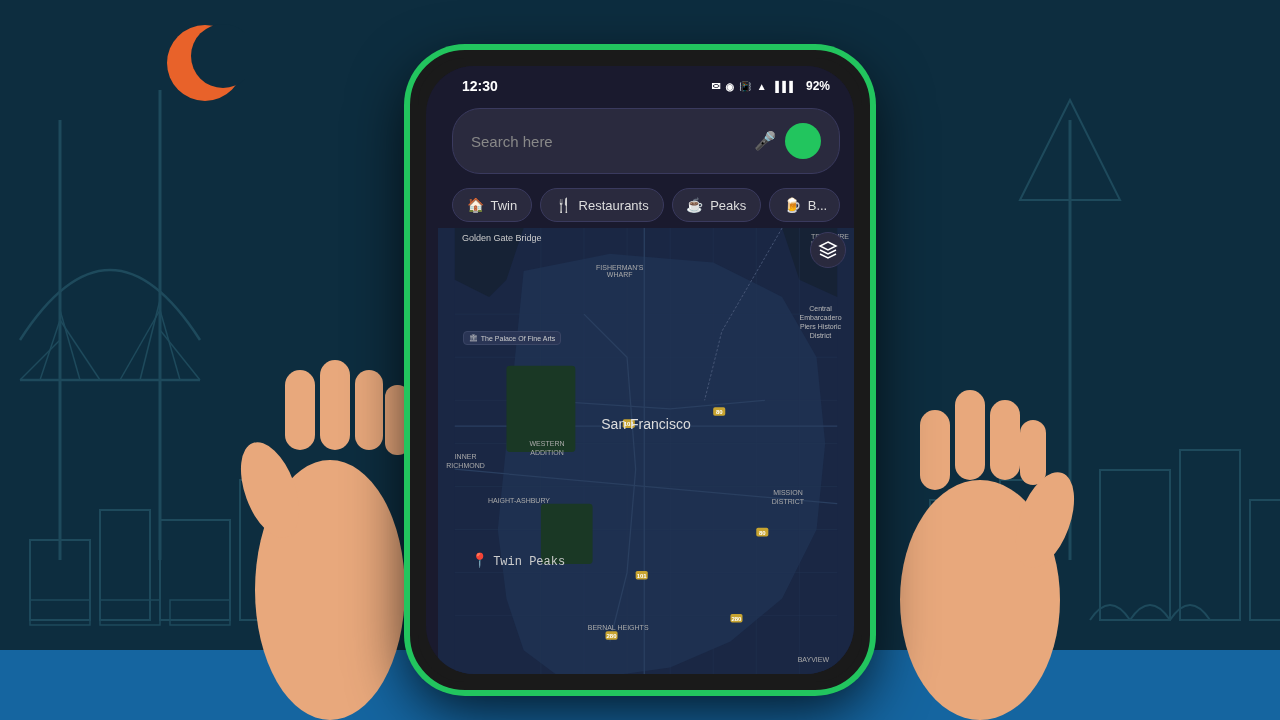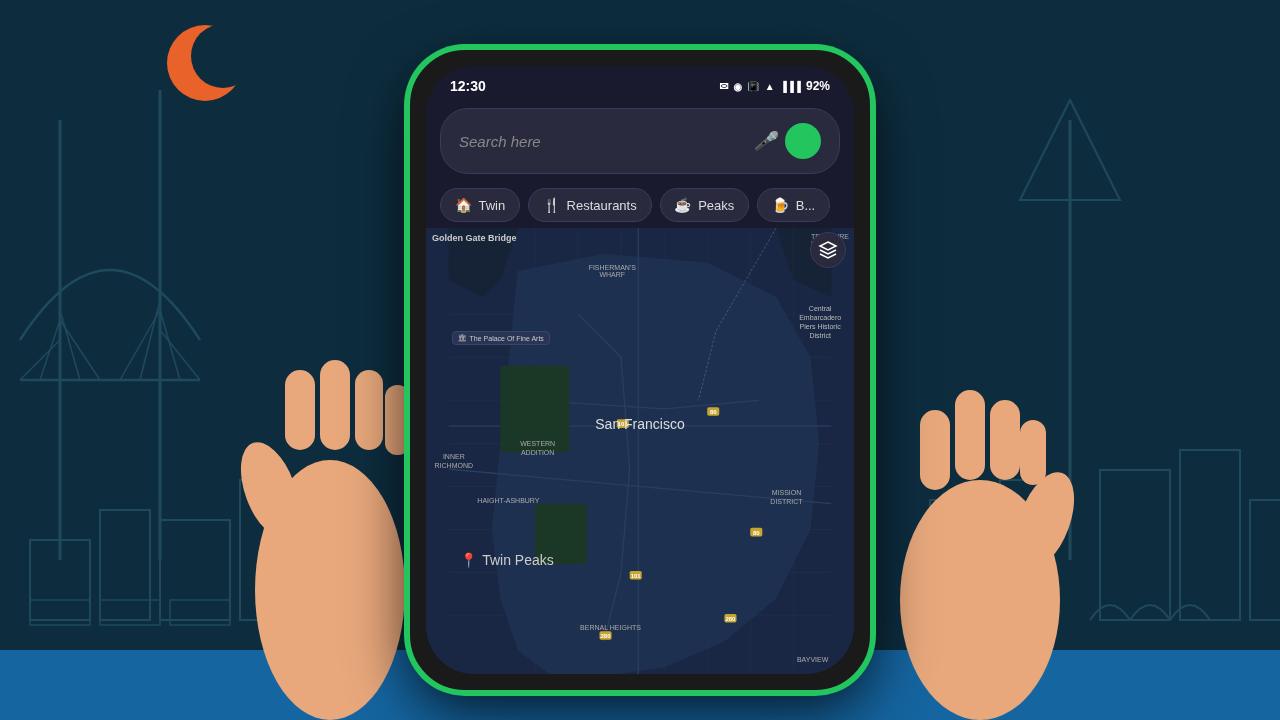--- a/index.html
+++ b/index.html
@@ -41,20 +41,21 @@
 
     .phone-screen {
       position: absolute;
       top: 8px;
       left: 8px;
       right: 8px;
       bottom: 8px;
       background: #1a1a2e;
       border-radius: 48px;
       overflow: hidden;
+      padding-left: 12px;
     }
 
     
     .status-bar {
       display: flex;
       justify-content: space-between;
       align-items: center;
       padding: 12px 24px 6px;
       background: #1a1a2e;
       color: white;
@@ -72,21 +73,20 @@
       margin: 8px 14px;
       background: #2a2a3e;
       border-radius: 28px;
       padding: 14px 18px;
       display: flex;
       align-items: center;
       justify-content: space-between;
       color: #aaa;
       font-size: 16px;
       border: 1px solid #3a3a5e;
-      font-style: italic;
     }
 
     .search-bar-left {
       display: flex;
       align-items: center;
       gap: 10px;
     }
 
     .search-mic {
       font-size: 18px;
@@ -136,21 +136,21 @@
 
     
     .map-label {
       position: absolute;
       color: #ccc;
       font-size: 9px;
       font-weight: 500;
       white-space: nowrap;
     }
 
-    .golden-gate { top: 5px; left: 6px; font-weight: bold; }
+    .golden-gate { top: 5px; left: 24px; }
     .treasure-island { top: 5px; right: 10px; }
     .fishermans-wharf { top: 8%; left: 40%; font-size: 7px; text-align: center; }
     .central-embarcadero { top: 18%; right: 5%; font-size: 7px; text-align: center; }
     .san-francisco { top: 40%; left: 50%; transform: translateX(-50%); }
     .inner-richmond { top: 48%; left: 5%; font-size: 8px; text-align: center; }
     .western-addition { top: 46%; left: 25%; font-size: 8px; text-align: center; }
     .haight-ashbury { top: 58%; left: 18%; font-size: 8px; }
     .mission-district { top: 58%; right: 18%; font-size: 8px; text-align: center; }
     .bernal-heights { bottom: 8%; left: 38%; font-size: 7px; }
     .bayview { bottom: 2%; right: 8%; font-size: 7px; }
@@ -273,21 +273,21 @@
             <span style="font-size:11px;">✉</span>
 
             <span style="font-size:10px;">◉</span>
 
             <span style="font-size:10px;">📳</span>
 
             <span style="font-size:10px;">▲</span>
 
             <span style="font-size:10px;">▐▐▐</span>
 
-            <span style="font-size:12px;color:white;font-weight:bold;">92%</span>
+            <span style="font-size:12px;color:white;font-weight:bold;margin-left:8px;">92%</span>
           </div>
         </div>
 
         <div class="search-bar">
           <div class="search-bar-left">
             <span style="color:#888;font-size:15px;">Search here</span>
           </div>
           <div style="display:flex;align-items:center;gap:8px;">
             <span class="search-mic">🎤</span>
             <div class="search-green-dot"></div>
@@ -386,21 +386,21 @@
 
           <div class="map-label central-embarcadero" style="top:17%;right:3%;font-size:7px;text-align:center;color:#bbb;line-height:1.3;">Central<br>Embarcadero<br>Piers Historic<br>District</div>
           <div class="map-label inner-richmond" style="top:50%;left:2%;font-size:7px;text-align:center;color:#aaa;line-height:1.3;">INNER<br>RICHMOND</div>
           <div class="map-label western-addition" style="top:47%;left:22%;font-size:7px;text-align:center;color:#aaa;line-height:1.3;">WESTERN<br>ADDITION</div>
           <div class="map-label san-francisco" style="top:42%;left:50%;transform:translateX(-50%);font-size:14px;font-weight:normal;color:#ddd;">San Francisco</div>
           <div class="map-label haight-ashbury" style="top:60%;left:12%;font-size:7px;color:#aaa;">HAIGHT-ASHBURY</div>
           <div class="map-label mission-district" style="top:58%;right:12%;font-size:7px;text-align:center;color:#aaa;line-height:1.3;">MISSION<br>DISTRICT</div>
 
           <div style="position:absolute;top:72%;left:8%;">
             <span style="font-size:14px;">📍</span>
-            <span style="font-size:14px;color:#ccc;">Twin Peaks</span>
+            <span style="font-size:12px;color:#ccc;font-family:Liberation Mono, monospace;">Twin Peaks</span>
           </div>
 
           <div class="map-label bernal-heights" style="bottom:10%;left:36%;font-size:7px;color:#aaa;">BERNAL HEIGHTS</div>
           <div class="map-label bayview" style="bottom:3%;right:6%;font-size:7px;color:#aaa;">BAYVIEW</div>
 
           <div class="layers-btn">
             <svg width="20" height="20" viewBox="0 0 20 20">
               <path d="M10 2 L18 6 L10 10 L2 6 Z" fill="none" stroke="white" stroke-width="1.5"></path>
               <path d="M2 10 L10 14 L18 10" fill="none" stroke="white" stroke-width="1.5"></path>
               <path d="M2 14 L10 18 L18 14" fill="none" stroke="white" stroke-width="1.5"></path>

